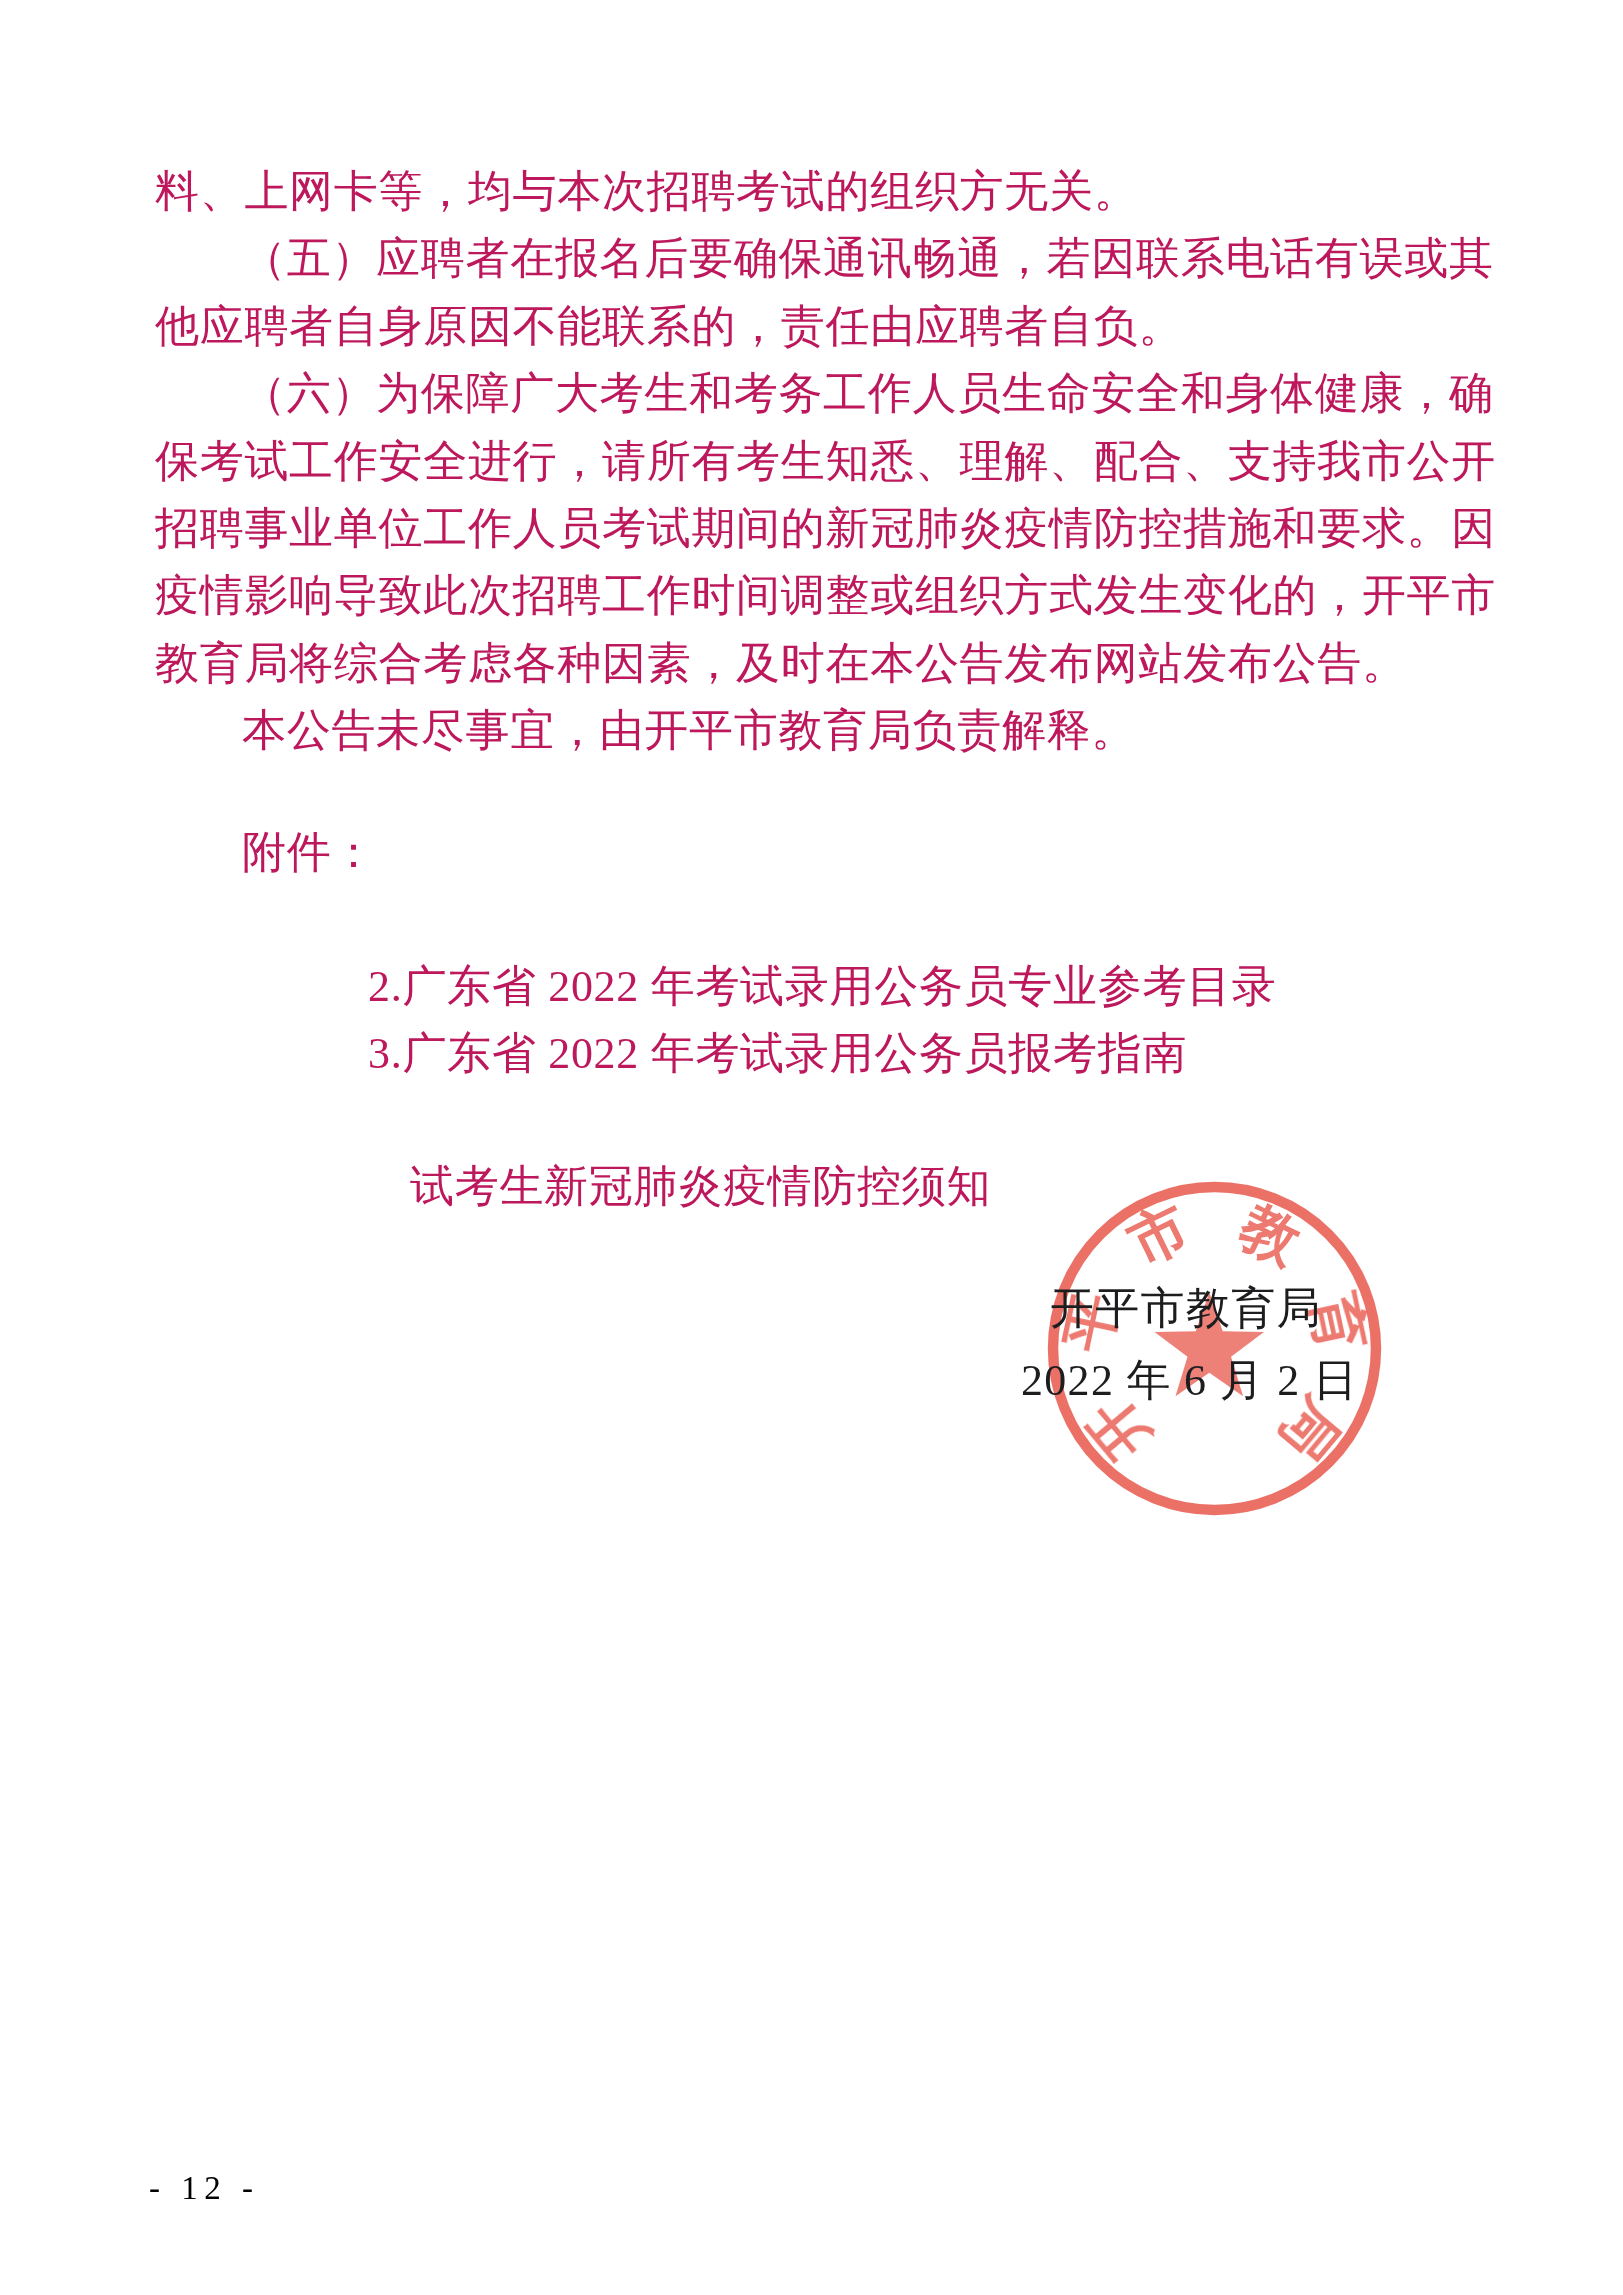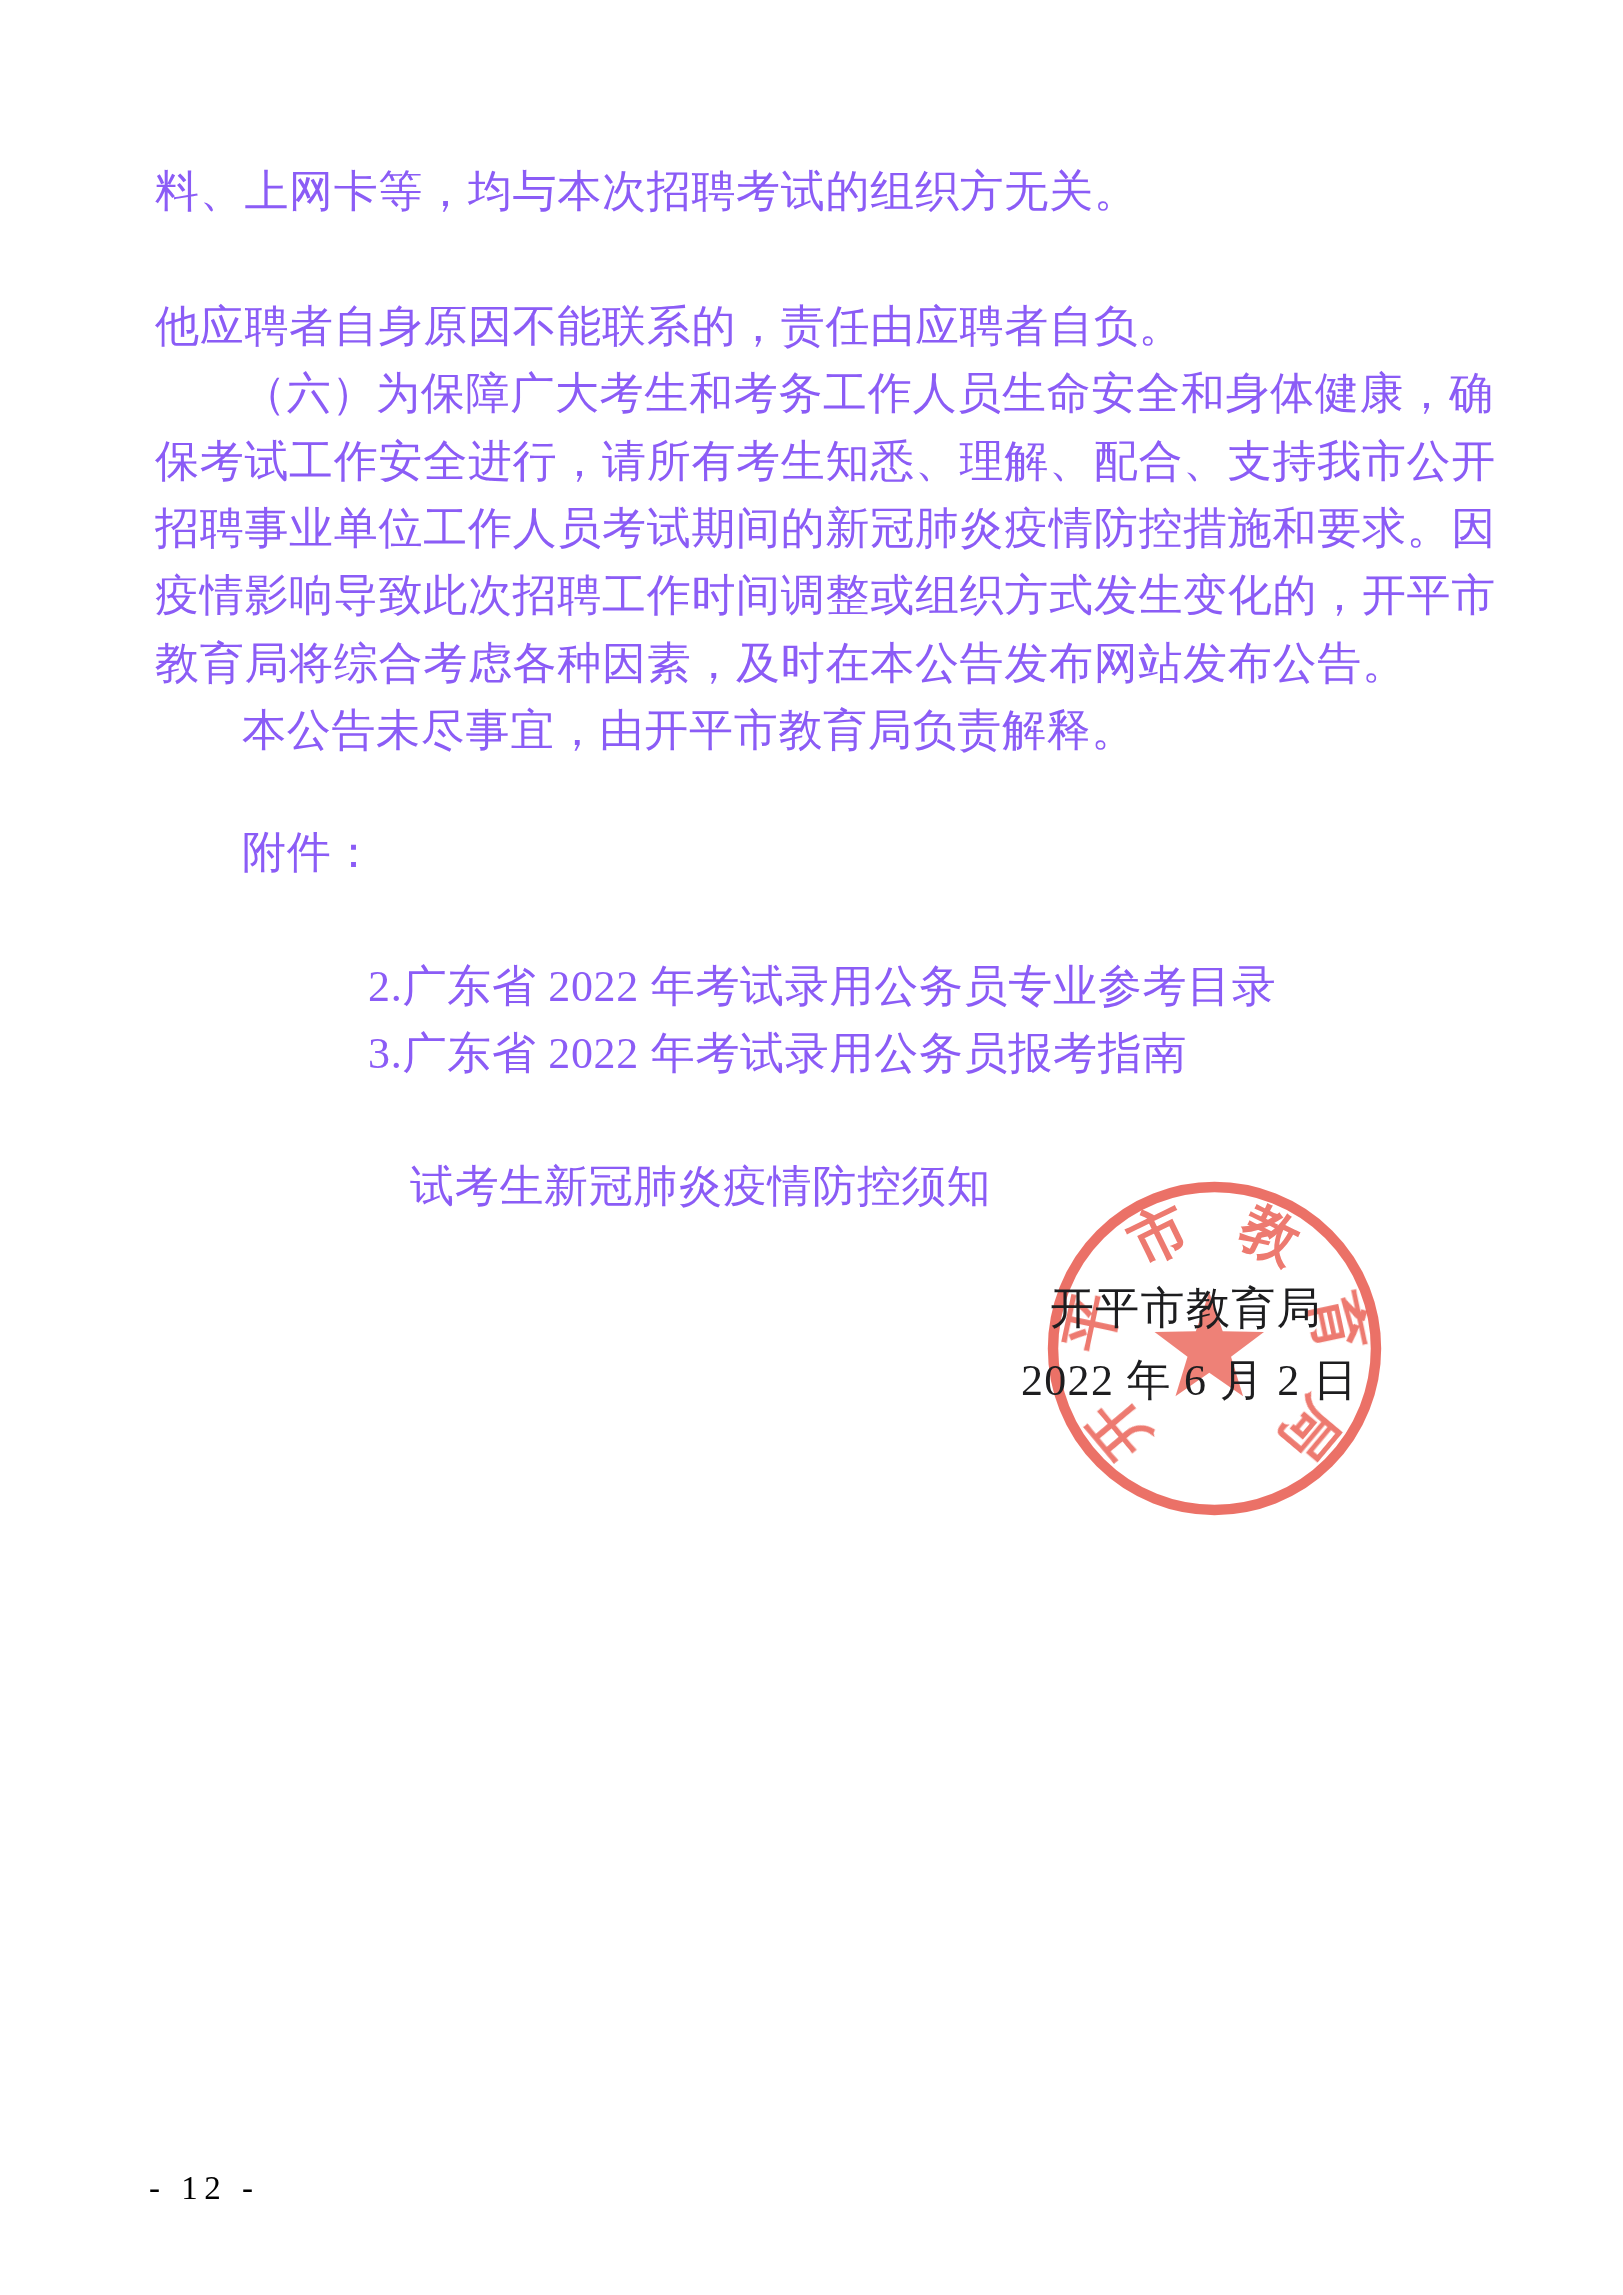--- a/index.html
+++ b/index.html
@@ -12,21 +12,21 @@
     color:#1d1d1f;
   }
   .textlayer{position:absolute;left:0;top:0;width:100%;height:100%;z-index:2;}
   .line{
     position:absolute;
     left:155px;
     font-size:44px;
     line-height:45px;
     letter-spacing:0.7px;
     white-space:pre;
-    color:#8b5cf6;
+    color:#be185d;
   }
   .ind2{padding-left:87px;}
   .ind5{padding-left:213px;}
   .ind6{padding-left:255px;}
   .sig{
     position:absolute;
     font-size:44px;line-height:45px;white-space:pre;letter-spacing:1.3px;
   }
   .sig-issuer{left:1050px;top:1286px;}
   .sig-date{left:1021px;top:1358px;}
@@ -57,20 +57,21 @@
       <text x="185" y="96" transform="rotate(-26,185,96)">市</text>
       <text x="355" y="96" transform="rotate(26,355,96)">教</text>
       <text x="459" y="230" transform="rotate(78,459,230)">育</text>
       <text x="418" y="394" transform="rotate(130,418,394)">局</text>
     </g>
   </svg>
 
   <div class="textlayer">
 
     <div class="line" style="top:169px">料、上网卡等，均与本次招聘考试的组织方无关。</div>
+    <div class="line ind2" style="top:236px">（五）应聘者在报名后要确保通讯畅通，若因联系电话有误或其</div>
     <div class="line" style="top:304px">他应聘者自身原因不能联系的，责任由应聘者自负。</div>
     <div class="line ind2" style="top:371px">（六）为保障广大考生和考务工作人员生命安全和身体健康，确</div>
     <div class="line" style="top:439px">保考试工作安全进行，请所有考生知悉、理解、配合、支持我市公开</div>
     <div class="line" style="top:506px">招聘事业单位工作人员考试期间的新冠肺炎疫情防控措施和要求。因</div>
     <div class="line" style="top:573px">疫情影响导致此次招聘工作时间调整或组织方式发生变化的，开平市</div>
     <div class="line" style="top:641px">教育局将综合考虑各种因素，及时在本公告发布网站发布公告。</div>
     <div class="line ind2" style="top:708px">本公告未尽事宜，由开平市教育局负责解释。</div>
 
     <div class="line ind2" style="top:830px">附件：</div>
     <div class="line ind5" style="top:964px">2.广东省 2022 年考试录用公务员专业参考目录</div>

